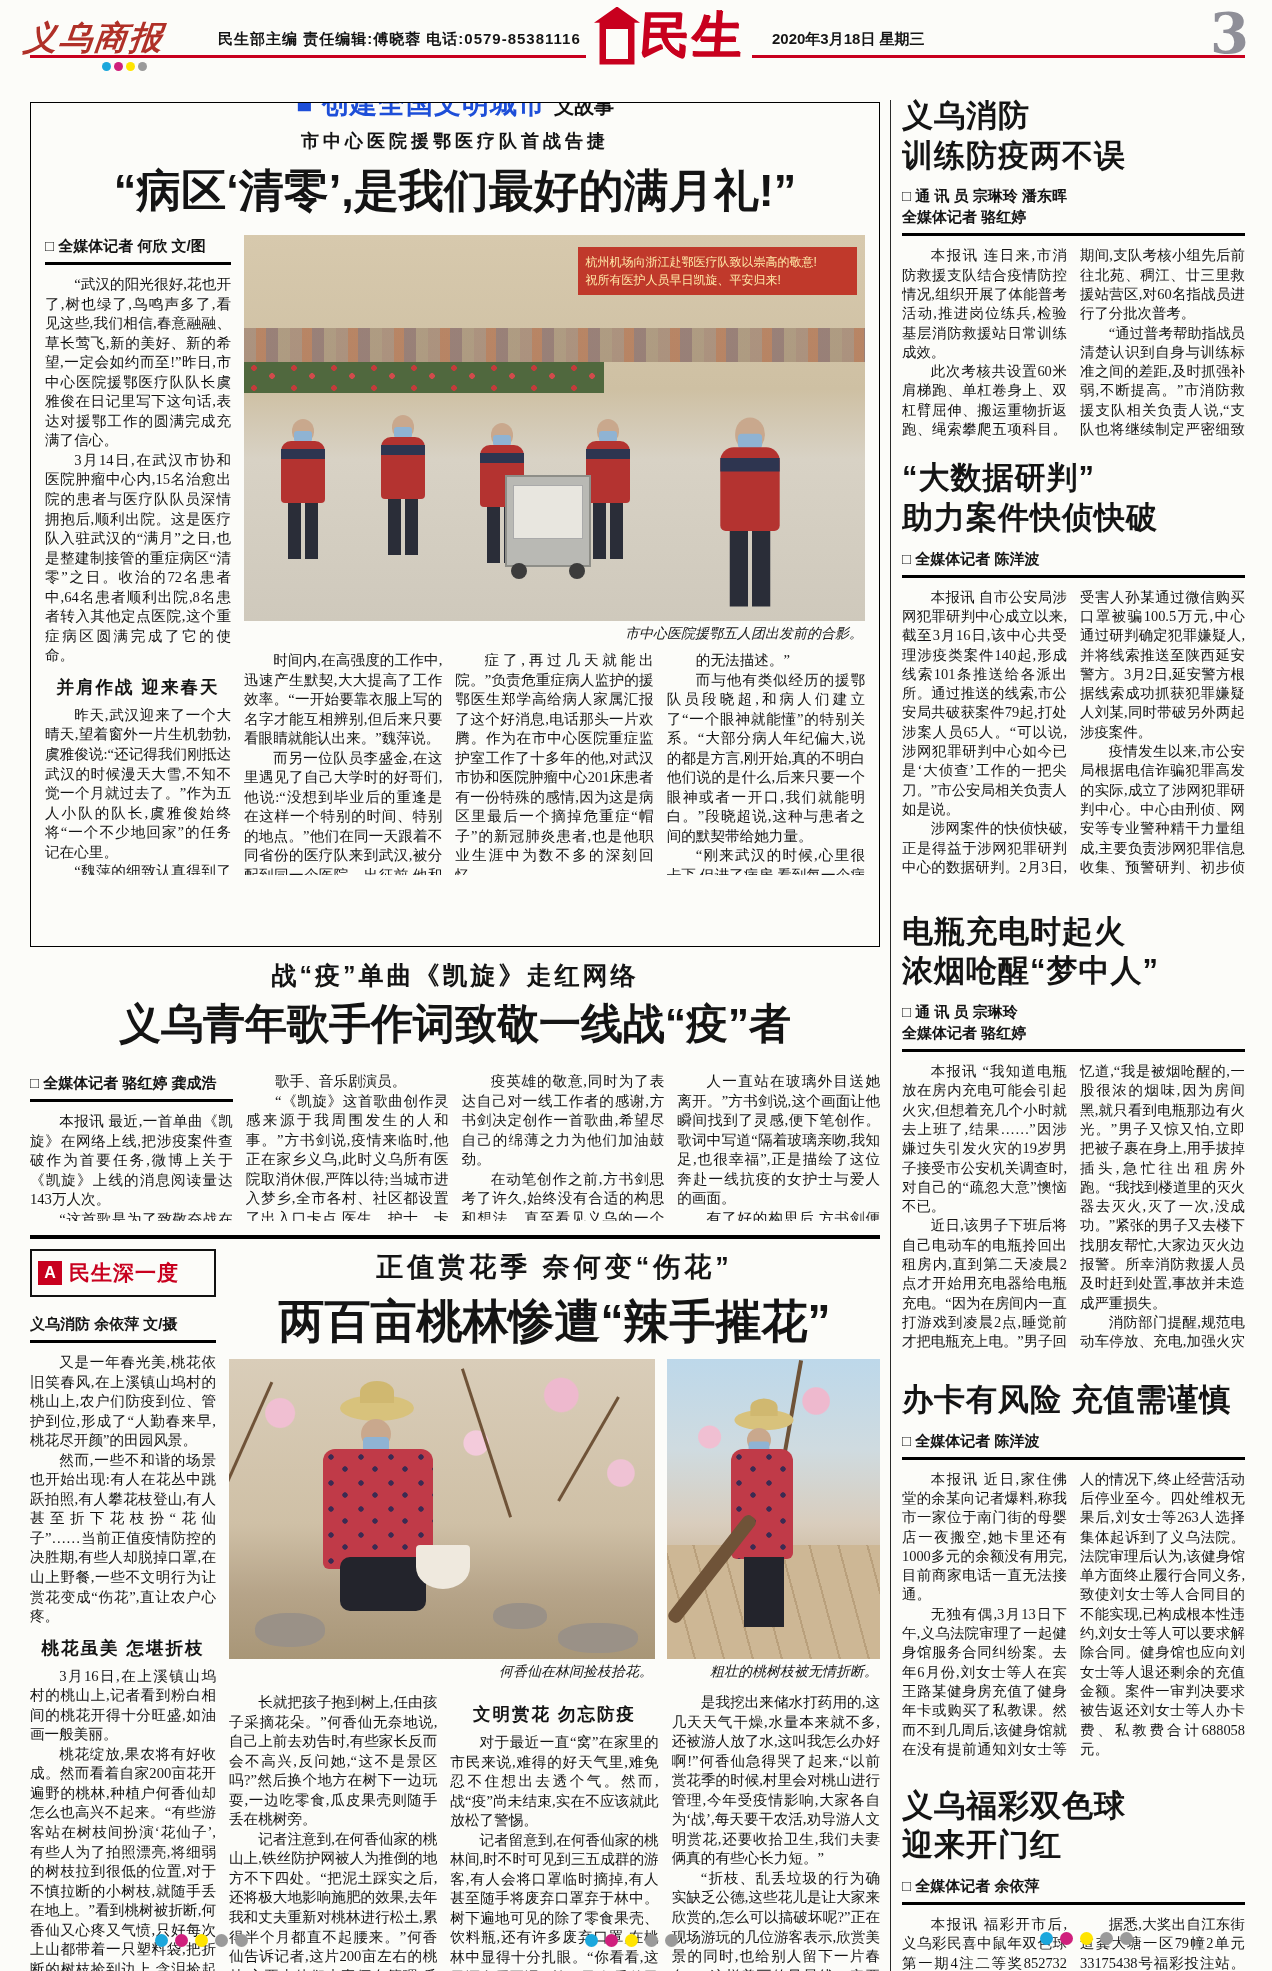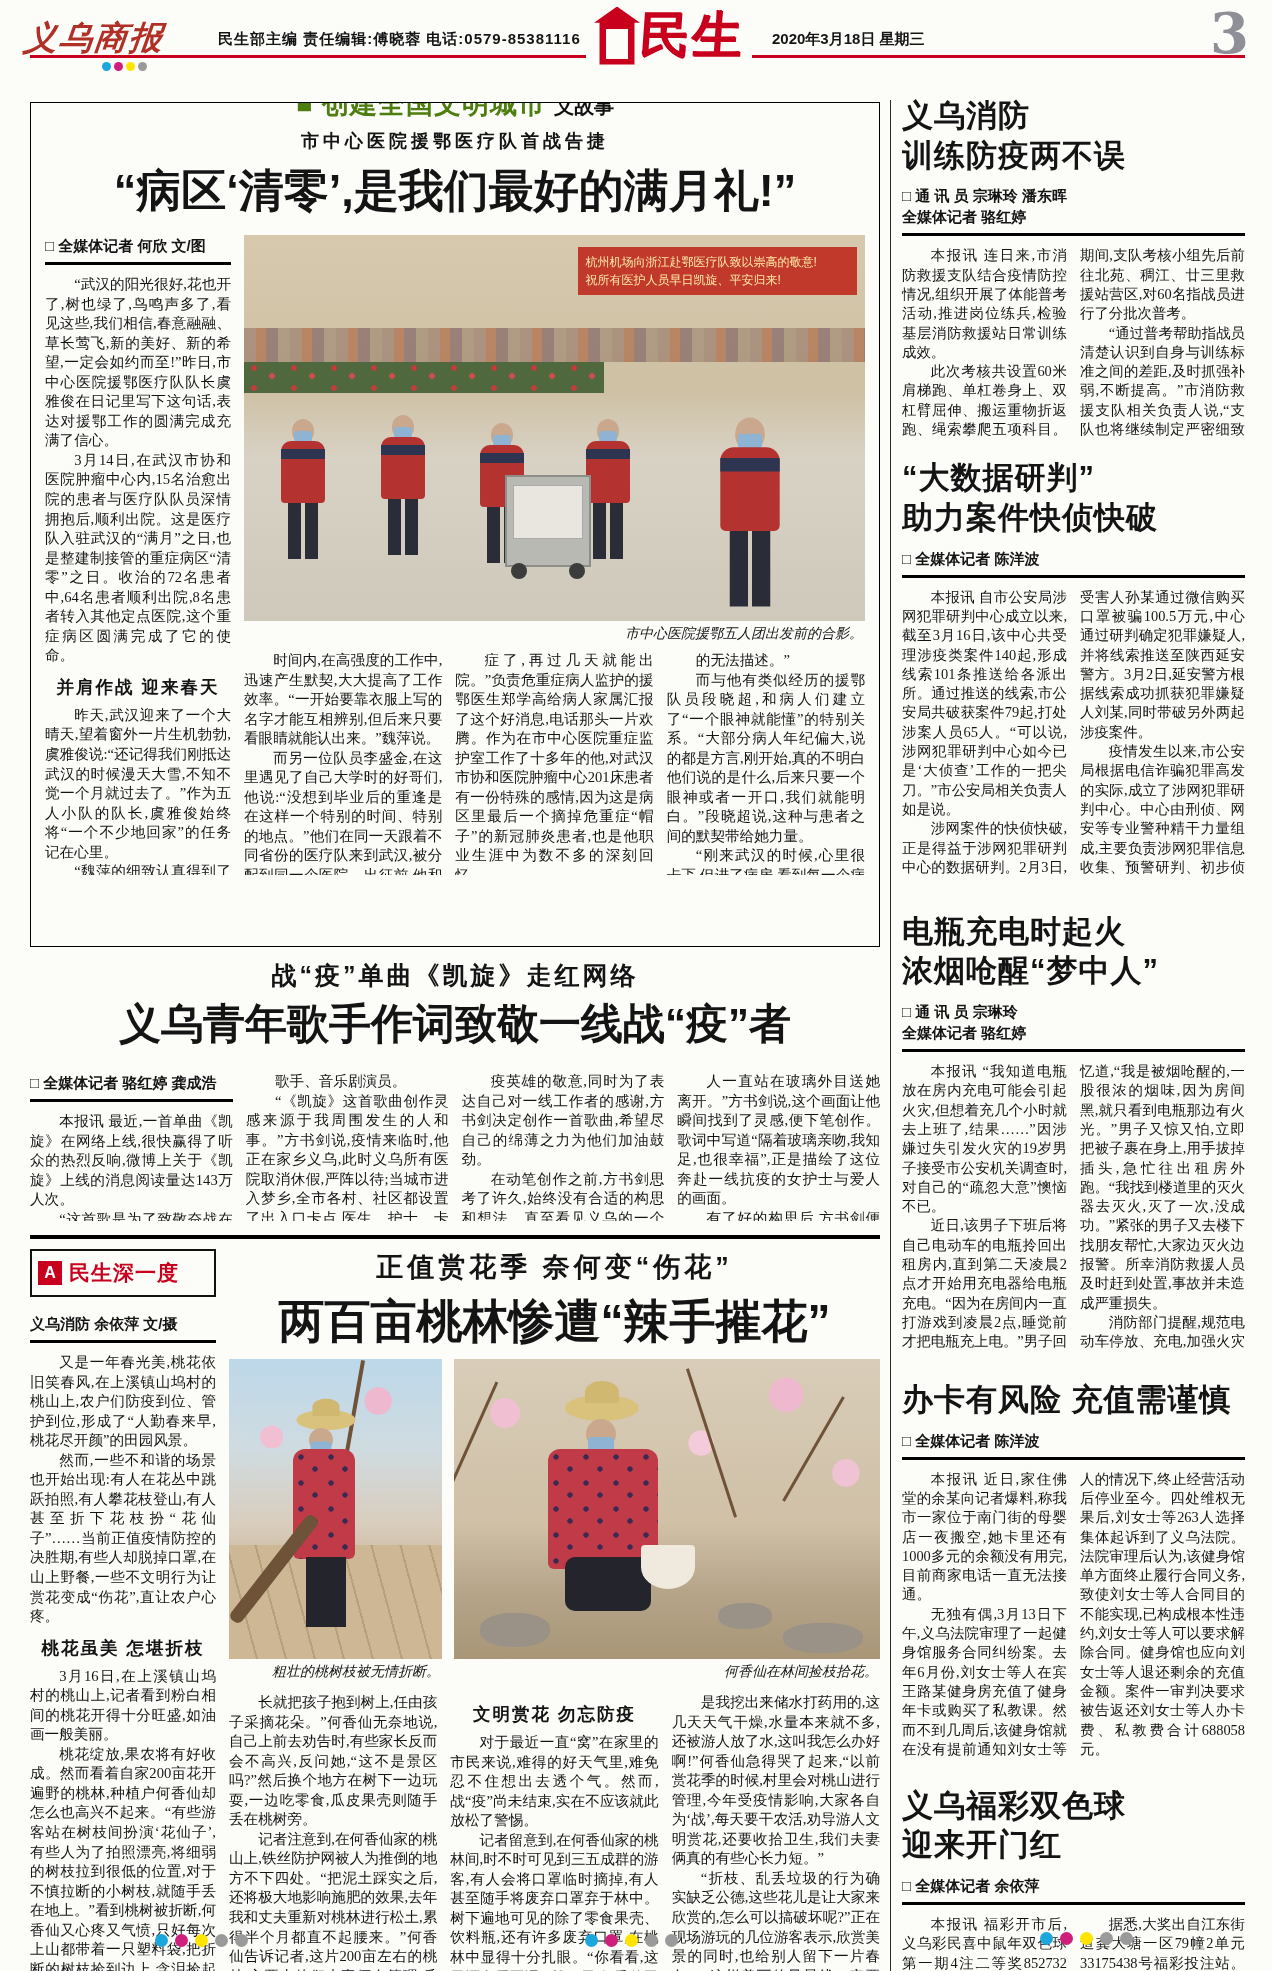--- a/index.html
+++ b/index.html
@@ -37,21 +37,21 @@
   .para { text-indent:2em; text-align:justify; line-height:1.34; font-size:14.6px; }
   .col-sub { text-align:center; font-family:"Liberation Sans",sans-serif; font-weight:bold;
     font-size:17.5px; margin:9px 0 7px; letter-spacing:2px; }
   .byline { font-family:"Liberation Sans",sans-serif; font-weight:bold; font-size:15px;
     border-bottom:3px solid #000; padding-bottom:6px; margin-bottom:10px; white-space:pre-line; line-height:1.4; }
 
   
   .top-box { border:1.5px solid #000; position:relative; height:845px; padding:12px 14px; margin-top:8px; overflow:hidden; }
   .section-label { position:absolute; top:-17px; left:50%; transform:translateX(-50%);
     background:#fcfcf9; padding:0 16px; white-space:nowrap; font-family:"Liberation Sans",sans-serif; }
-  .section-label .red { color:#4d7c0f; font-weight:bold; font-size:27px; letter-spacing:1px; }
+  .section-label .red { color:#1d4ed8; font-weight:bold; font-size:27px; letter-spacing:1px; }
   .section-label .blk { color:#111; font-size:20px; font-weight:bold; margin-left:8px; }
   .kicker1 { text-align:center; font-family:"Liberation Sans",sans-serif; font-weight:600;
     font-size:18px; letter-spacing:4px; margin-top:14px; }
   .headline1 { text-align:center; font-family:"Liberation Sans",sans-serif; font-weight:bold;
     font-size:45px; margin:8px 0 14px; letter-spacing:0px; }
   .body1 { display:flex; gap:13px; height:640px; overflow:hidden; }
   .b1col1 { width:186px; flex:none; overflow:hidden; }
   .b1right { flex:1; display:flex; flex-direction:column; }
   .photo-main { height:386px; position:relative; overflow:hidden; background:
       linear-gradient(#d7c9ad 0%, #cec0a3 40%, #d8d2c5 58%, #cfc9bc 100%); }
@@ -262,21 +262,21 @@
         </div>
       </div>
 
       <div class="song">
         <div class="kicker2">战“疫”单曲《凯旋》走红网络</div>
         <div class="headline2">义乌青年歌手作词致敬一线战“疫”者</div>
         <div class="cols4">
           <div>
             <div class="byline">□ 全媒体记者 骆红婷 龚成浩</div>
             <div>
-                <p class="para">本报讯 最近,一首单曲《凯旋》在网络上线,很快赢得了听众的热烈反响,微博上关于《凯旋》上线的消息阅读量达143万人次。</p>
+                <p class="para">本报讯 最近,一首单曲《凯旋》在网络上线,把涉疫案件查破作为首要任务,微博上关于《凯旋》上线的消息阅读量达143万人次。</p>
                 <p class="para">“这首歌是为了致敬奋战在战‘疫’前线各行各业的英雄。”歌曲作词人和演唱者方书剑是义乌后宅街道人,目前就读于上海音乐学院音乐戏剧系,是中国内地男</p>
               </div>
           </div>
           <div>
               <p class="para">歌手、音乐剧演员。</p>
               <p class="para">“《凯旋》这首歌曲创作灵感来源于我周围发生的人和事。”方书剑说,疫情来临时,他正在家乡义乌,此时义乌所有医院取消休假,严阵以待;当城市进入梦乡,全市各村、社区都设置了出入口卡点,医生、护士、卡点工作人员、各部门都放弃假期,坚守岗位,共同守护这座城市。方书剑的父亲也参与村内卡点守夜工作。怀着对抗</p>
             </div>
           <div>
               <p class="para">疫英雄的敬意,同时为了表达自己对一线工作者的感谢,方书剑决定创作一首歌曲,希望尽自己的绵薄之力为他们加油鼓劲。</p>
               <p class="para">在动笔创作之前,方书剑思考了许久,始终没有合适的构思和想法。直至看见义乌的一个新闻视频。“视频里是一位在浙四医院工作的护士与他的爱人,由于疫情阻隔,只能隔着玻璃问候对方,由于女护士还要忙着去工作,便匆匆地走了,他的爱</p>
@@ -302,50 +302,50 @@
               <p class="para">然而,一些不和谐的场景也开始出现:有人在花丛中跳跃拍照,有人攀花枝登山,有人甚至折下花枝扮“花仙子”……当前正值疫情防控的决胜期,有些人却脱掉口罩,在山上野餐,一些不文明行为让赏花变成“伤花”,直让农户心疼。</p>
               <p class="col-sub">桃花虽美 怎堪折枝</p>
               <p class="para">3月16日,在上溪镇山坞村的桃山上,记者看到粉白相间的桃花开得十分旺盛,如油画一般美丽。</p>
               <p class="para">桃花绽放,果农将有好收成。然而看着自家200亩花开遍野的桃林,种植户何香仙却怎么也高兴不起来。“有些游客站在树枝间扮演‘花仙子’,有些人为了拍照漂亮,将细弱的树枝拉到很低的位置,对于不慎拉断的小树枝,就随手丢在地上。”看到桃树被折断,何香仙又心疼又气愤,只好每次上山都带着一只塑料袋,把折断的树枝捡到边上,含泪捡起地上被摘落的花。“我就怕别人看到地上的桃花,以为这花是可以采摘的。”何香仙说。</p>
             </div>
         </div>
         <div class="fl-right">
           <div class="kicker3">正值赏花季 奈何变“伤花”</div>
           <div class="headline3">两百亩桃林惨遭“辣手摧花”</div>
           <div class="photos">
-            <div class="ph-wrap small">
-              <div class="photoB">
-                <div class="path-bricks"></div>
-                <div class="branch" style="left:55%;top:0;width:4px;height:58%;transform:rotate(10deg)"></div>
-                <div class="fg-hat" style="left:28%;top:16%;transform:scale(.8)"></div>
-                <div class="fg-face" style="left:36%;top:22%;transform:scale(.8)"></div>
-                <div class="fg-mask" style="left:37%;top:27%;transform:scale(.8)"></div>
-                <div class="fg-coat" style="left:30%;top:30%;width:62px;height:110px"></div>
-                <div class="fg-legs" style="left:36%;top:66%;width:40px;height:70px"></div>
-                <div class="branch" style="left:18%;top:48%;width:14px;height:44%;transform:rotate(38deg);border-radius:6px"></div>
-              </div>
-              <div class="photo-cap">粗壮的桃树枝被无情折断。</div>
-            </div>
             <div class="ph-wrap big">
               <div class="photoA">
                 <div class="branch" style="left:4%;top:6%;width:3px;height:40%;transform:rotate(24deg)"></div>
                 <div class="branch" style="left:60%;top:2%;width:3px;height:52%;transform:rotate(-18deg)"></div>
                 <div class="branch" style="left:84%;top:10%;width:3px;height:40%;transform:rotate(30deg)"></div>
                 <div class="rock" style="left:6%;bottom:4%;width:70px;height:34px"></div>
                 <div class="rock" style="left:62%;bottom:10%;width:54px;height:26px"></div>
                 <div class="rock" style="right:4%;bottom:2%;width:80px;height:30px"></div>
                 <div class="fg-hat" style="left:26%;top:12%"></div>
                 <div class="fg-face" style="left:31%;top:20%"></div>
                 <div class="fg-mask" style="left:31.5%;top:26%"></div>
                 <div class="fg-coat" style="left:22%;top:30%;width:110px;height:120px"></div>
                 <div class="fg-legs" style="left:26%;top:66%;width:86px;height:54px;border-radius:10px"></div>
                 <div class="fg-bag" style="left:44%;top:62%;width:54px;height:44px"></div>
               </div>
               <div class="photo-cap">何香仙在林间捡枝拾花。</div>
             </div>
+            <div class="ph-wrap small">
+              <div class="photoB">
+                <div class="path-bricks"></div>
+                <div class="branch" style="left:55%;top:0;width:4px;height:58%;transform:rotate(10deg)"></div>
+                <div class="fg-hat" style="left:28%;top:16%;transform:scale(.8)"></div>
+                <div class="fg-face" style="left:36%;top:22%;transform:scale(.8)"></div>
+                <div class="fg-mask" style="left:37%;top:27%;transform:scale(.8)"></div>
+                <div class="fg-coat" style="left:30%;top:30%;width:62px;height:110px"></div>
+                <div class="fg-legs" style="left:36%;top:66%;width:40px;height:70px"></div>
+                <div class="branch" style="left:18%;top:48%;width:14px;height:44%;transform:rotate(38deg);border-radius:6px"></div>
+              </div>
+              <div class="photo-cap">粗壮的桃树枝被无情折断。</div>
+            </div>
           </div>
           <div class="cols3b">
             <div>
                 <p class="para">长就把孩子抱到树上,任由孩子采摘花朵。”何香仙无奈地说,自己上前去劝告时,有些家长反而会不高兴,反问她,“这不是景区吗?”然后换个地方在树下一边玩耍,一边吃零食,瓜皮果壳则随手丢在桃树旁。</p>
                 <p class="para">记者注意到,在何香仙家的桃山上,铁丝防护网被人为推倒的地方不下四处。“把泥土踩实之后,还将极大地影响施肥的效果,去年我和丈夫重新对桃林进行松土,累得半个月都直不起腰来。”何香仙告诉记者,这片200亩左右的桃林,主要由他们夫妻俩在管理,瓜果成熟期才舍得聘用几名工人来采摘,现在夫妻俩除了日常管理桃山,还要“盯”着看游人有没有不文明行为,这给他们平添了许多工作量。</p>
               </div>
             <div>
                 <p class="col-sub">文明赏花 勿忘防疫</p>
                 <p class="para">对于最近一直“窝”在家里的市民来说,难得的好天气里,难免忍不住想出去透个气。然而,战“疫”尚未结束,实在不应该就此放松了警惕。</p>
                 <p class="para">记者留意到,在何香仙家的桃林间,时不时可见到三五成群的游客,有人会将口罩临时摘掉,有人甚至随手将废弃口罩弃于林中。树下遍地可见的除了零食果壳、饮料瓶,还有许多废弃口罩,在桃林中显得十分扎眼。“你看看,这里还有尿不湿!”前一天,何香仙已经从山上捡出了两只编织袋的垃圾,但第二天一看又有不少。</p>

